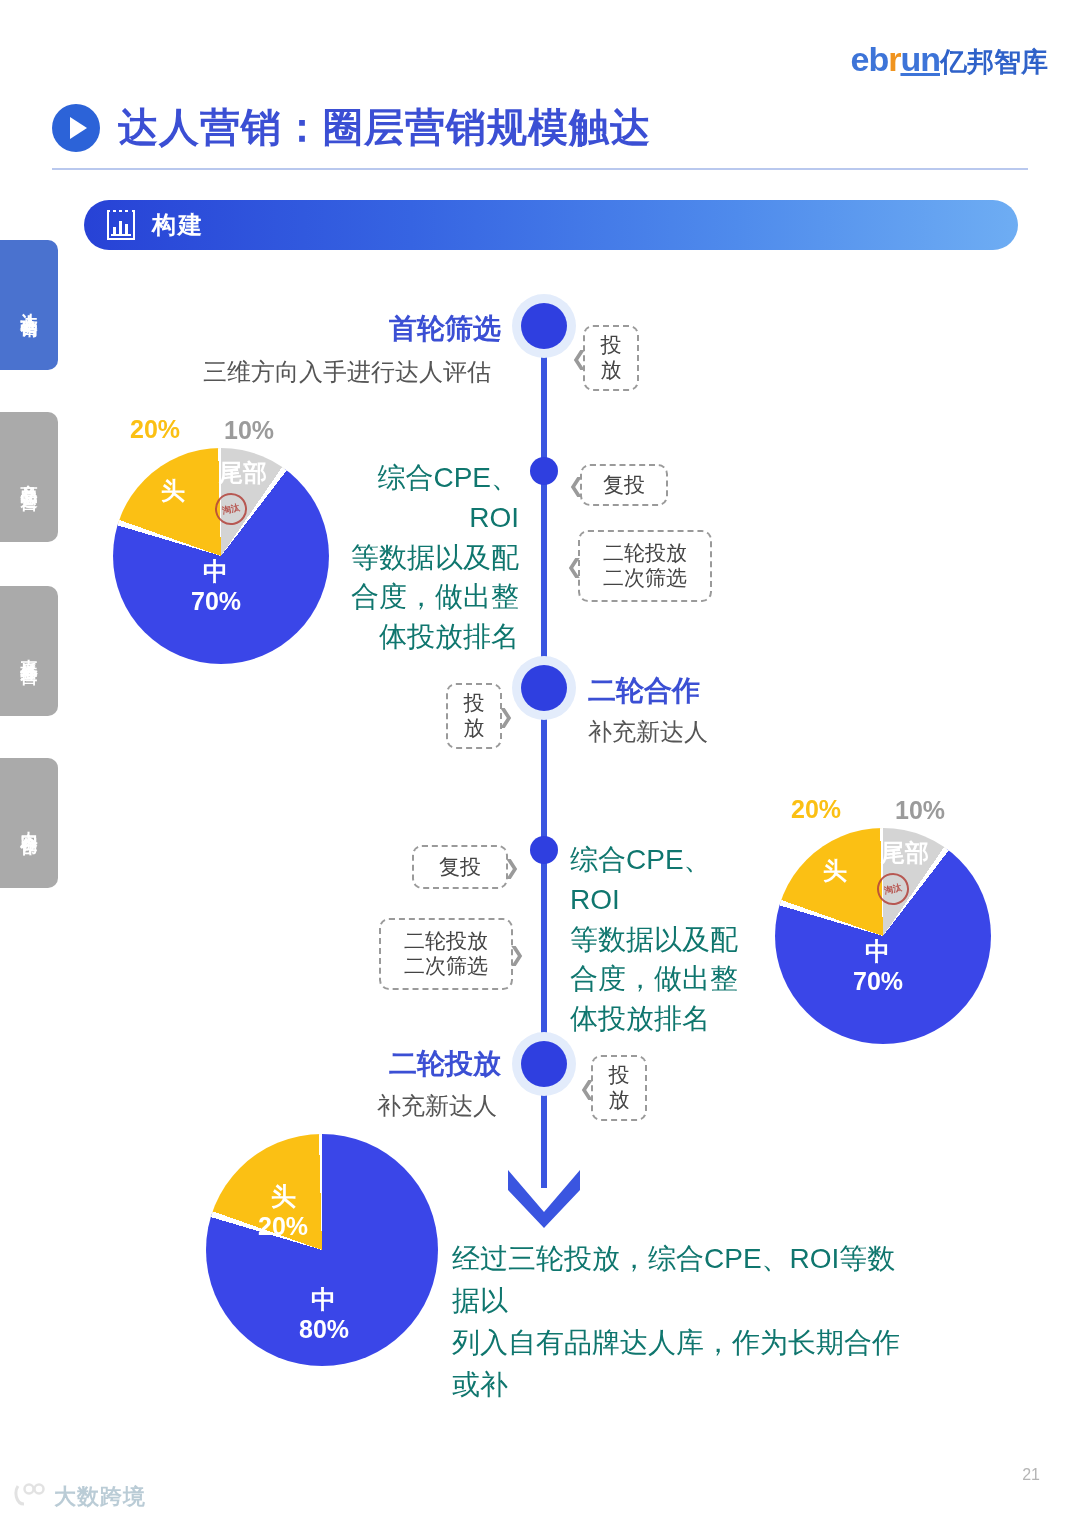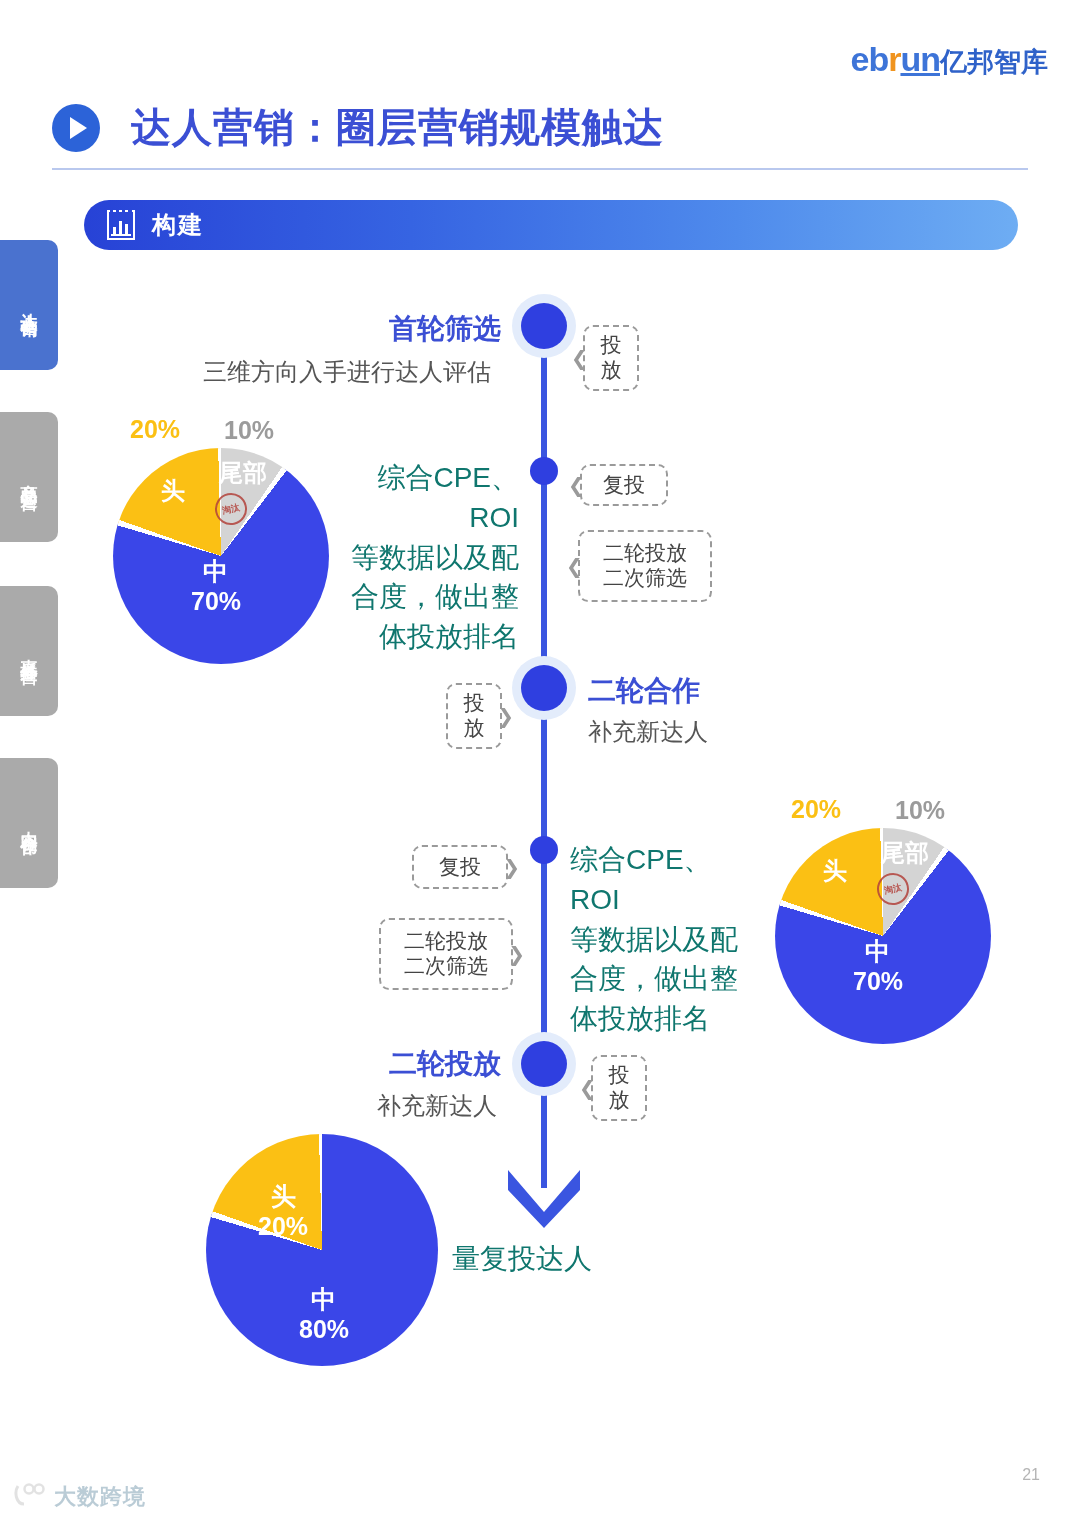--- a/index.html
+++ b/index.html
@@ -13,21 +13,21 @@
   #brand-logo{
     position:absolute;right:32px;top:42px;
     font-size:34px;font-weight:bold;letter-spacing:-1px;
     line-height:1;white-space:nowrap;
   }
   #brand-logo .b1{color:#3d74d8;}
   #brand-logo .r{color:#f0941f;}
   #brand-logo .b2{color:#3d74d8;text-decoration:underline;}
   #brand-logo .cn{color:#2f62c9;font-size:27px;font-weight:bold;letter-spacing:0;}
 
-  #title-row{position:absolute;left:52px;top:100px;display:flex;align-items:center;gap:31px;}
+  #title-row{position:absolute;left:52px;top:100px;display:flex;align-items:center;gap:18px;}
   #play-icon{width:48px;height:48px;border-radius:50%;background:#2c63d8;
              display:flex;align-items:center;justify-content:center;}
   #play-icon .tri{width:0;height:0;border-left:17px solid #fff;
                   border-top:11px solid transparent;border-bottom:11px solid transparent;
                   margin-left:5px;}
   #page-title{font-size:40px;font-weight:bold;color:#3b4fd4;letter-spacing:1px;white-space:nowrap;}
 
   #title-rule{position:absolute;left:52px;top:168px;width:976px;height:2px;background:#b9c8ee;}
 
   
@@ -240,21 +240,22 @@
       background:conic-gradient(#3a46e8 0deg 288deg, #fbc014 288deg 360deg);"></div>
   <div class="pie" style="left:7px;top:6px;width:232px;height:232px;
       background:conic-gradient(transparent 0deg 358.5deg, #fff 358.5deg 360deg),conic-gradient(transparent 0deg 286.5deg, #fff 286.5deg 289.5deg, transparent 289.5deg 360deg);"></div>
   <div class="pie-lab" style="left:72px;top:52px;font-size:25px;color:#fff;">头</div>
   <div class="pie-lab" style="left:59px;top:84px;font-size:25px;color:#fff;">20%</div>
   <div class="pie-lab" style="left:112px;top:155px;font-size:25px;color:#fff;">中</div>
   <div class="pie-lab" style="left:100px;top:187px;font-size:25px;color:#fff;">80%</div>
 </div>
 
 <div class="para" style="left:452px;top:1238px;width:470px;text-align:left;line-height:1.5;">
-  <div>量复投达人</div>
+  <div>经过三轮投放，综合CPE、ROI等数据以</div>
+  <div>列入自有品牌达人库，作为长期合作或补</div>
 </div>
 
 <div id="watermark">
   <span>
     <svg width="34" height="26" viewBox="0 0 34 26">
       <path d="M4 4 C0 10 2 22 10 22" fill="none" stroke="#9a9a9a" stroke-width="3"></path>
       <circle cx="15" cy="7" r="4.5" fill="none" stroke="#9a9a9a" stroke-width="2.5"></circle>
       <circle cx="25" cy="7" r="4.5" fill="none" stroke="#9a9a9a" stroke-width="2.5"></circle>
     </svg>
   </span>

